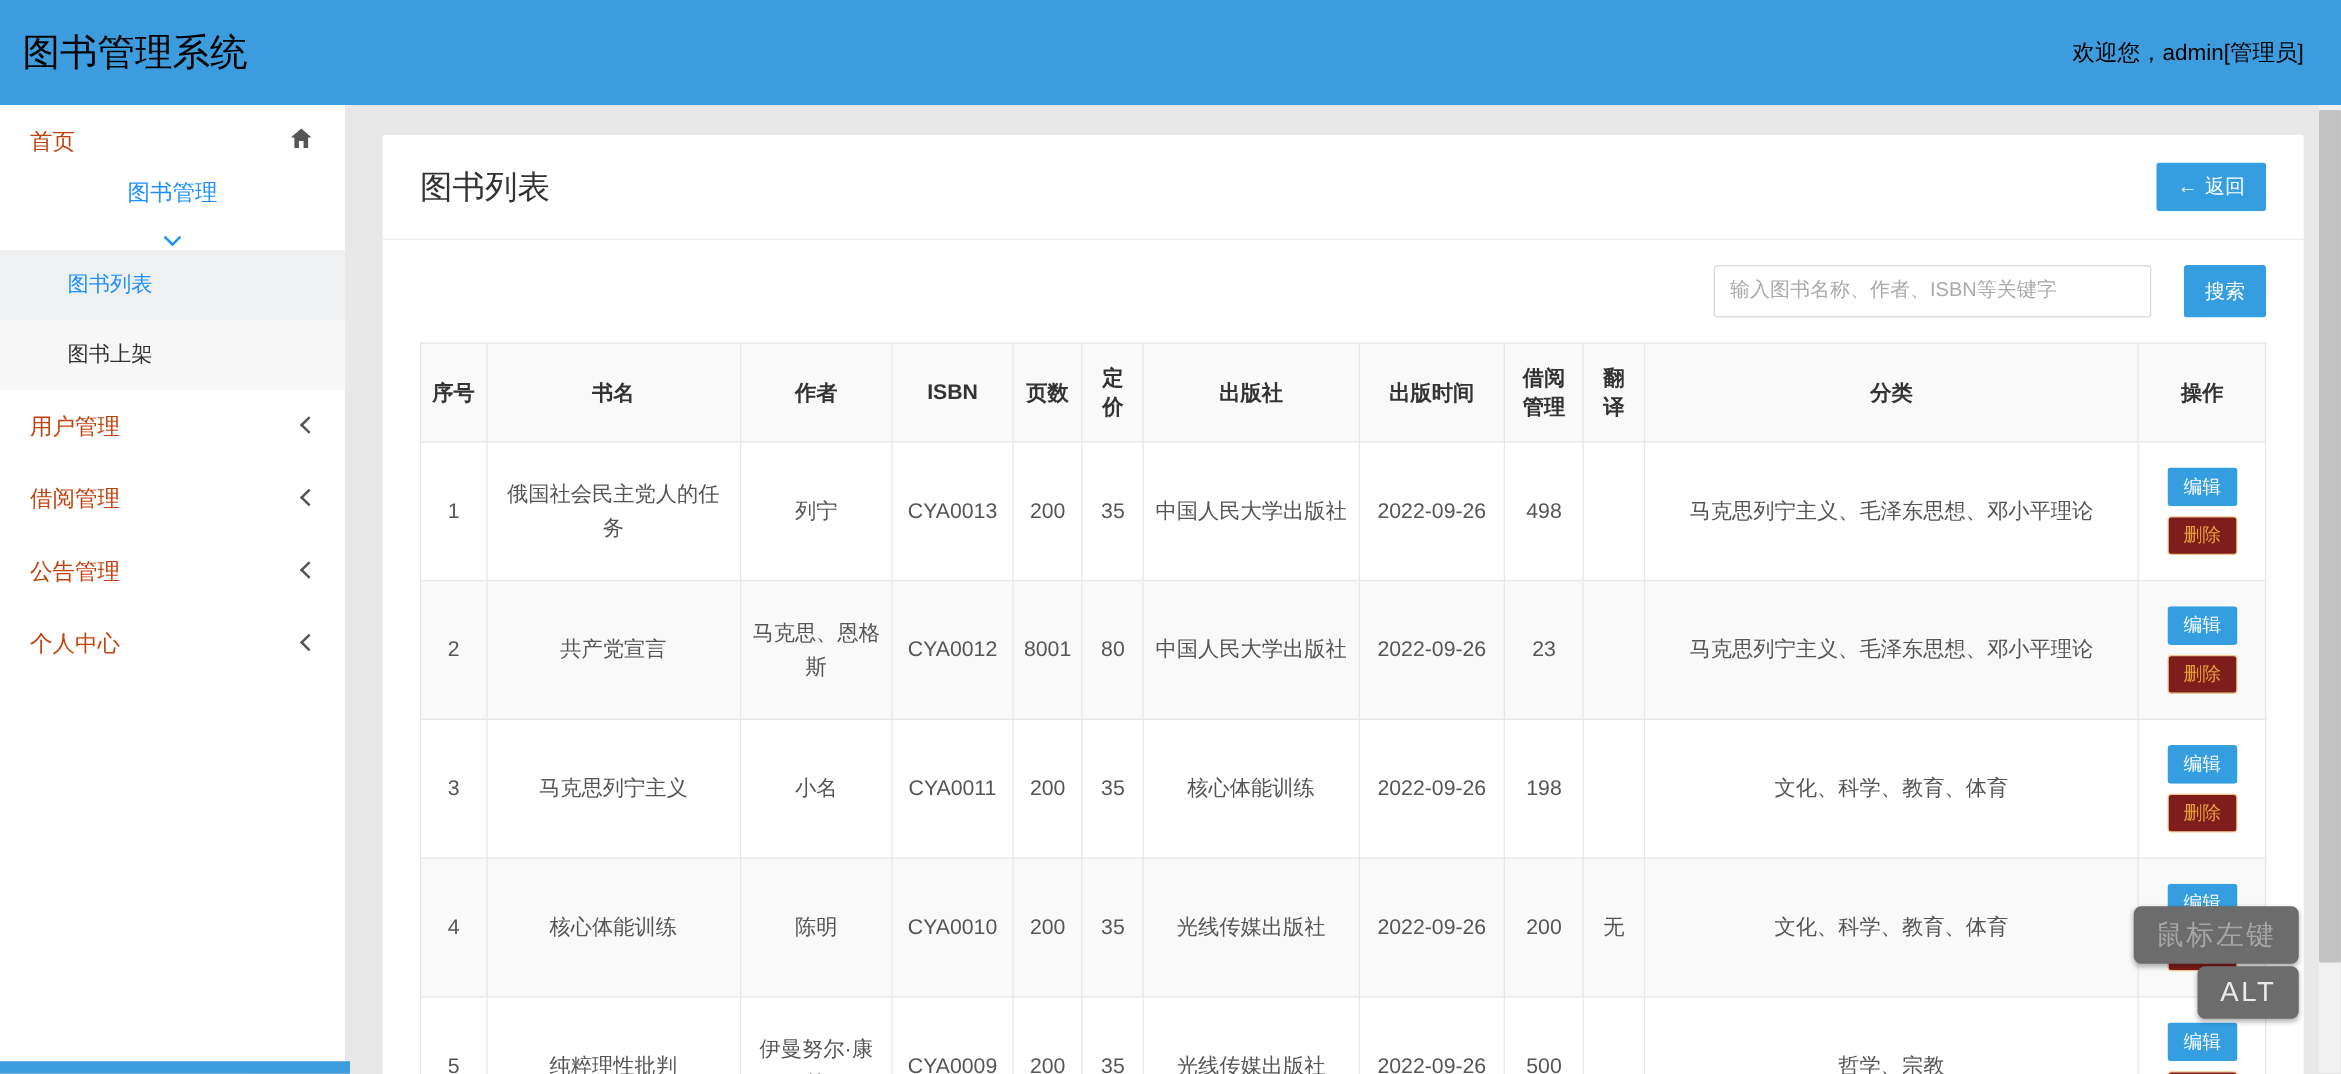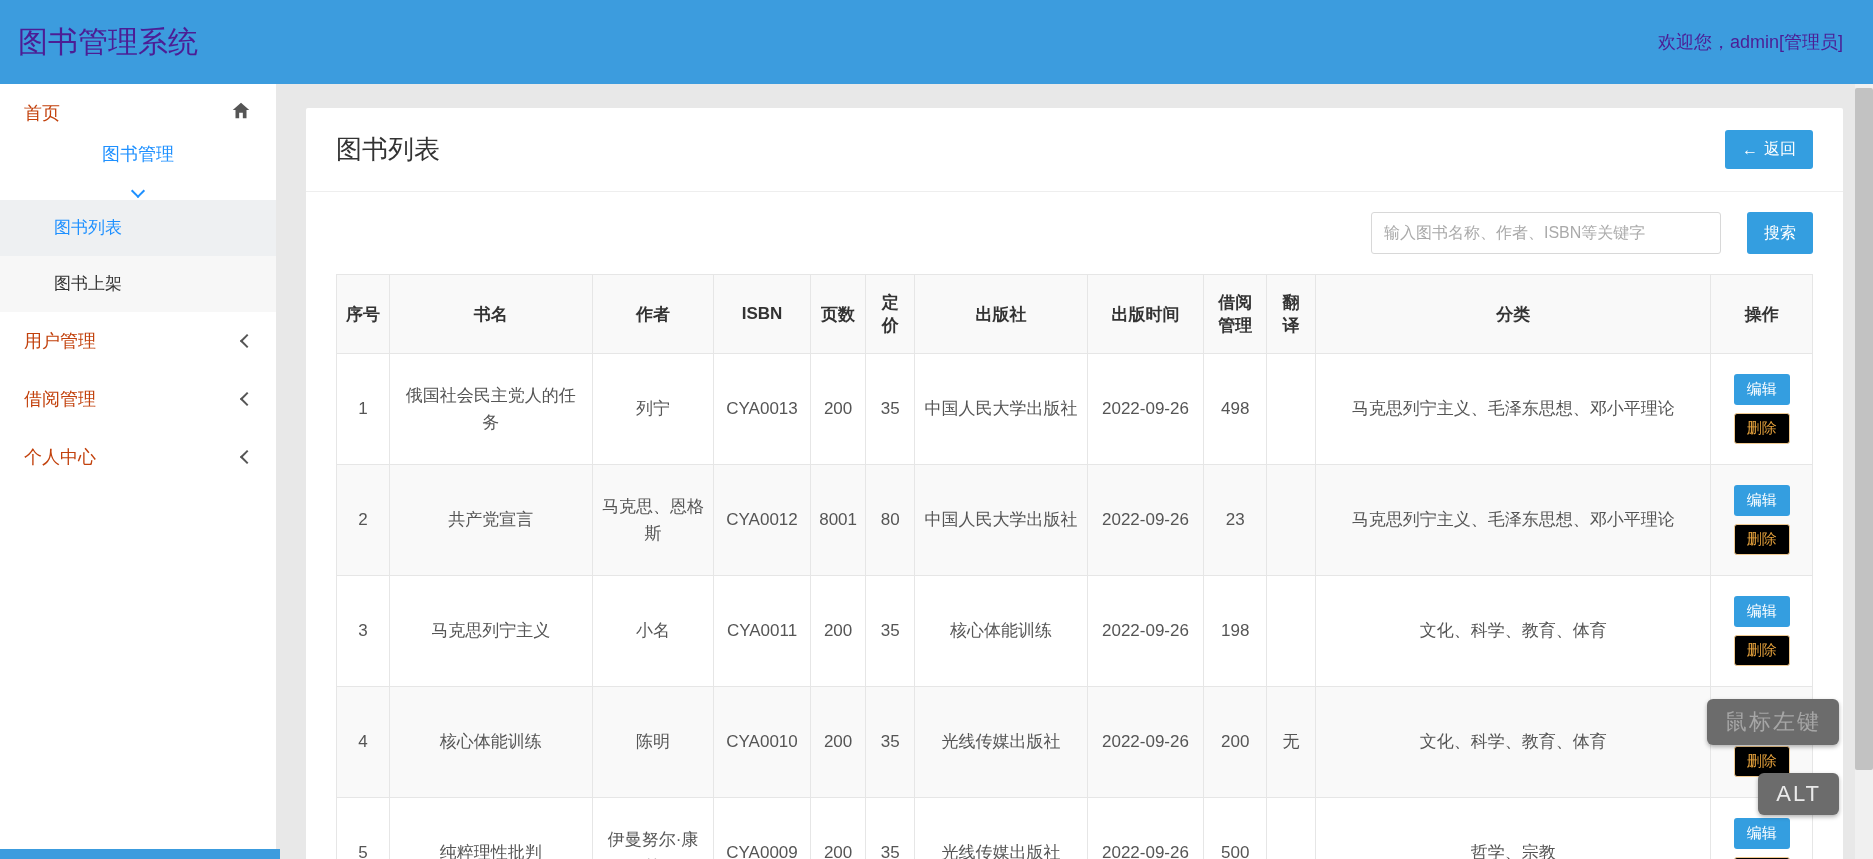--- a/index.html
+++ b/index.html
@@ -10,21 +10,21 @@
     background: #e8e8e8;
     width: 1873px;
     height: 859px;
     overflow: hidden;
     position: relative;
   }
 
   
   .topbar {
     background: #3c9cde;
-    color: #4c1d95;
+    color: #000000;
     height: 84px;
     display: flex;
     align-items: center;
     justify-content: space-between;
     padding: 0 30px 0 18px;
   }
   .topbar .title {
     font-size: 30px;
     font-weight: 400;
   }
@@ -114,21 +114,21 @@
     border: 1px solid transparent;
     border-radius: 3px;
     cursor: pointer;
     font-size: 16px;
     padding: 8px 16px;
     background: #349ee0;
     color: #fff;
   }
   .btn.small { font-size: 15px; padding: 5px 12px; }
   .btn.outline-warning {
-    background: #000000;
+    background: #7f1d1d;
     color: #e6a23c;
     border-color: #f0c990;
     padding-left: 12px;
   }
   .btn .arrow { margin-right: 6px; }
 
   
   .toolbar {
     display: flex;
     justify-content: flex-end;
@@ -205,21 +205,21 @@
   }
 
   
   .key-overlays {
     position: absolute;
     right: 34px;
     bottom: 44px;
     display: flex;
     flex-direction: column;
     align-items: flex-end;
-    gap: 28px;
+    gap: 2px;
     z-index: 50;
   }
   .key-chip {
     background: #6c6c6c;
     color: #eaeaea;
     border-radius: 6px;
     padding: 8px 18px;
     font-size: 22px;
     letter-spacing: 2px;
     box-shadow: 0 2px 4px rgba(0,0,0,0.3);
@@ -281,20 +281,24 @@
       <div class="nav-subitem active">图书列表</div>
       <div class="nav-subitem">图书上架</div>
     </div>
 
     <div class="nav-item">
       <span>用户管理</span>
       <span class="right-icon"><i class="chev left"></i></span>
     </div>
     <div class="nav-item">
       <span>借阅管理</span>
+      <span class="right-icon"><i class="chev left"></i></span>
+    </div>
+    <div class="nav-item">
+      <span>公告管理</span>
       <span class="right-icon"><i class="chev left"></i></span>
     </div>
     <div class="nav-item">
       <span>个人中心</span>
       <span class="right-icon"><i class="chev left"></i></span>
     </div>
   </div>
 
   <div class="main">
     <div class="panel">

